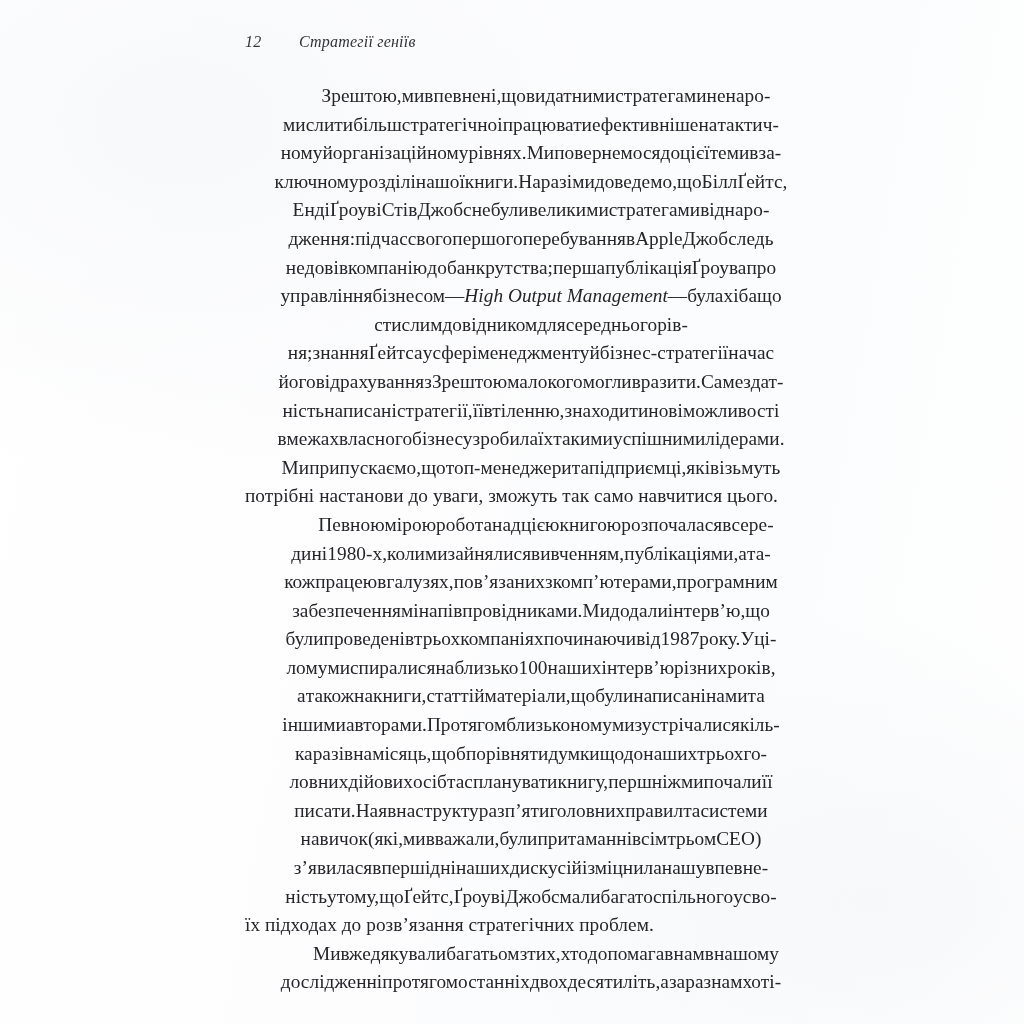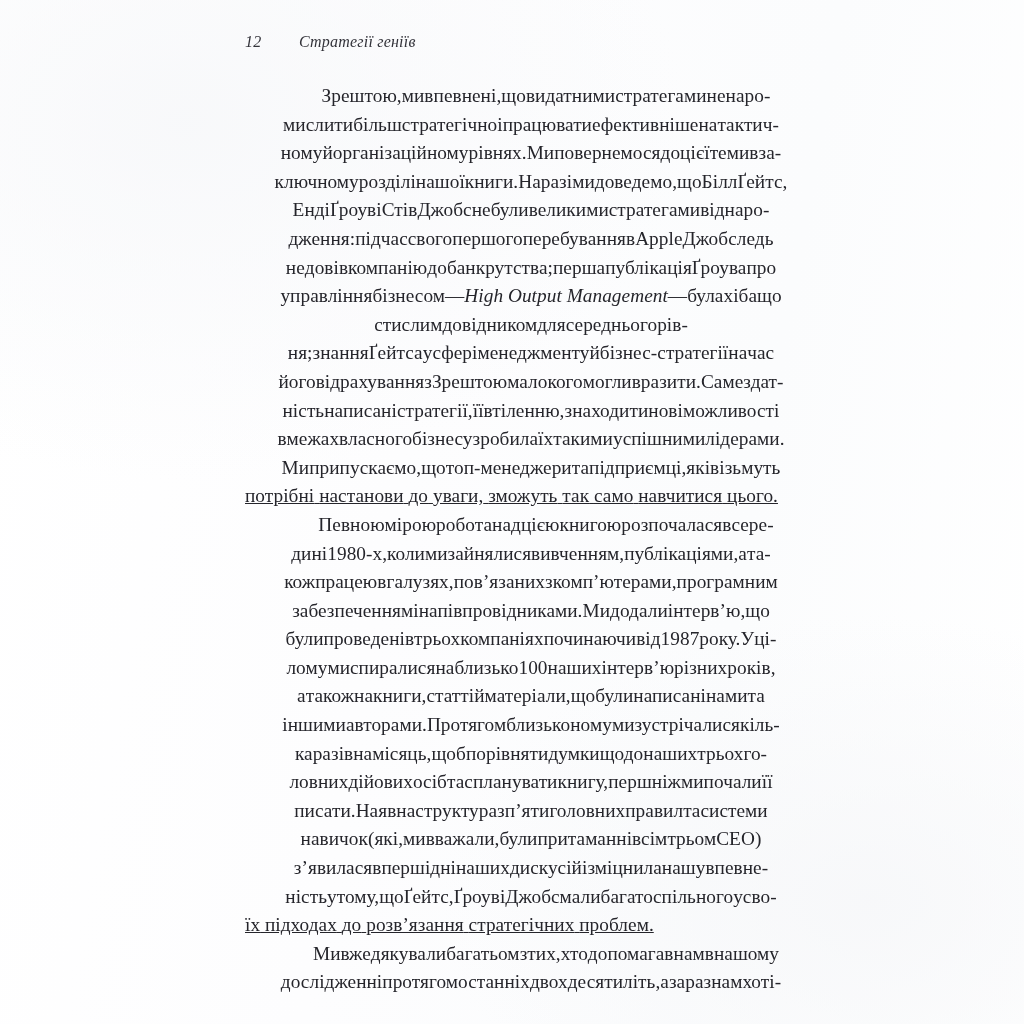--- a/index.html
+++ b/index.html
@@ -79,21 +79,20 @@
     letter-spacing: 0.05px;
     white-space: pre;
   }
   
   .line.justify {
     justify-content: center;
   }
   
   .line.last {
     justify-content: flex-start;
-    text-decoration: underline;
   }
   .line.last .w + .w { margin-left: 0; }
   .line.last .w::after {
     content: " ";
     white-space: pre;
   }
   .line.last .w:last-child::after { content: ""; }
 
   
   .indent {

